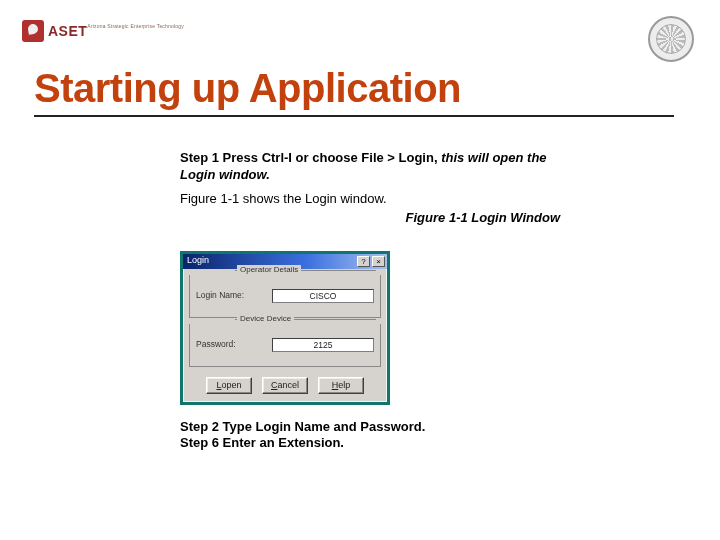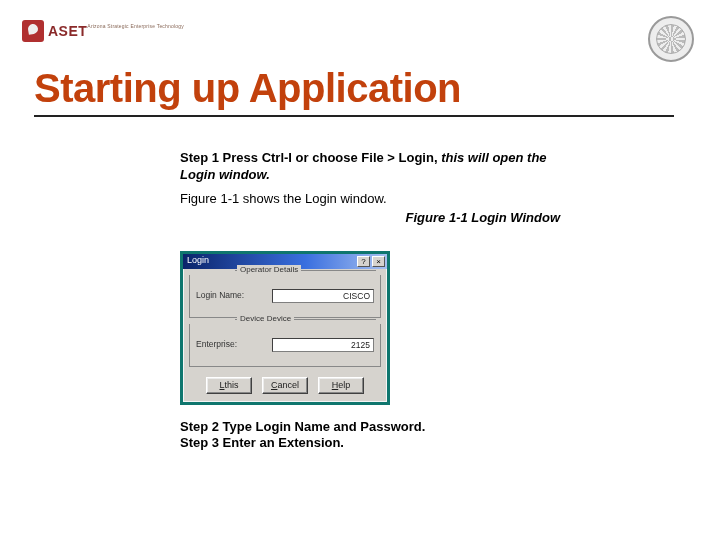--- a/index.html
+++ b/index.html
@@ -152,21 +152,21 @@
   .row label { width: 58px; font-size: 8.5px; text-align:left; color:#333; }
   .row .field {
     flex: 1;
     height: 14px;
     background: #fff;
     border: 1px solid #7f7f7f;
     border-top-color:#404040; border-left-color:#404040;
     font-size: 8.5px;
     padding: 0 3px;
     line-height: 12px;
-    text-align: right;
+    text-align: center;
   }
   .btnrow {
     display:flex; justify-content:center; gap:10px;
     padding: 4px 0 8px 0;
   }
   .btn {
     min-width: 46px;
     height: 17px;
     background: #d6d3ce;
     border: 1px solid #fff;
@@ -220,30 +220,30 @@
         <label>Login Name:</label>
         <div class="field">CISCO</div>
       </div>
     </div>
 
     <div class="group">
       <div class="legend">
           <span>Device Device</span>
         </div>
       <div class="row">
-        <label>Enterprise:</label>
+        <label>Password:</label>
         <div class="field">2125</div>
       </div>
     </div>
 
     <div class="btnrow">
-      <div class="btn"><span>L</span><i style="font-style:normal">this</i></div>
+      <div class="btn"><span>L</span><i style="font-style:normal">open</i></div>
       <div class="btn"><span>C</span><i style="font-style:normal">ancel</i></div>
       <div class="btn"><span>H</span><i style="font-style:normal">elp</i></div>
     </div>
   </div>
 
   <div class="steps-tail">
     <p>Step 2 Type Login Name and Password.</p>
-    <p>Step 3 Enter an Extension.</p>
+    <p>Step 6 Enter an Extension.</p>
   </div>
 
 </div>
 
 </body></html>

